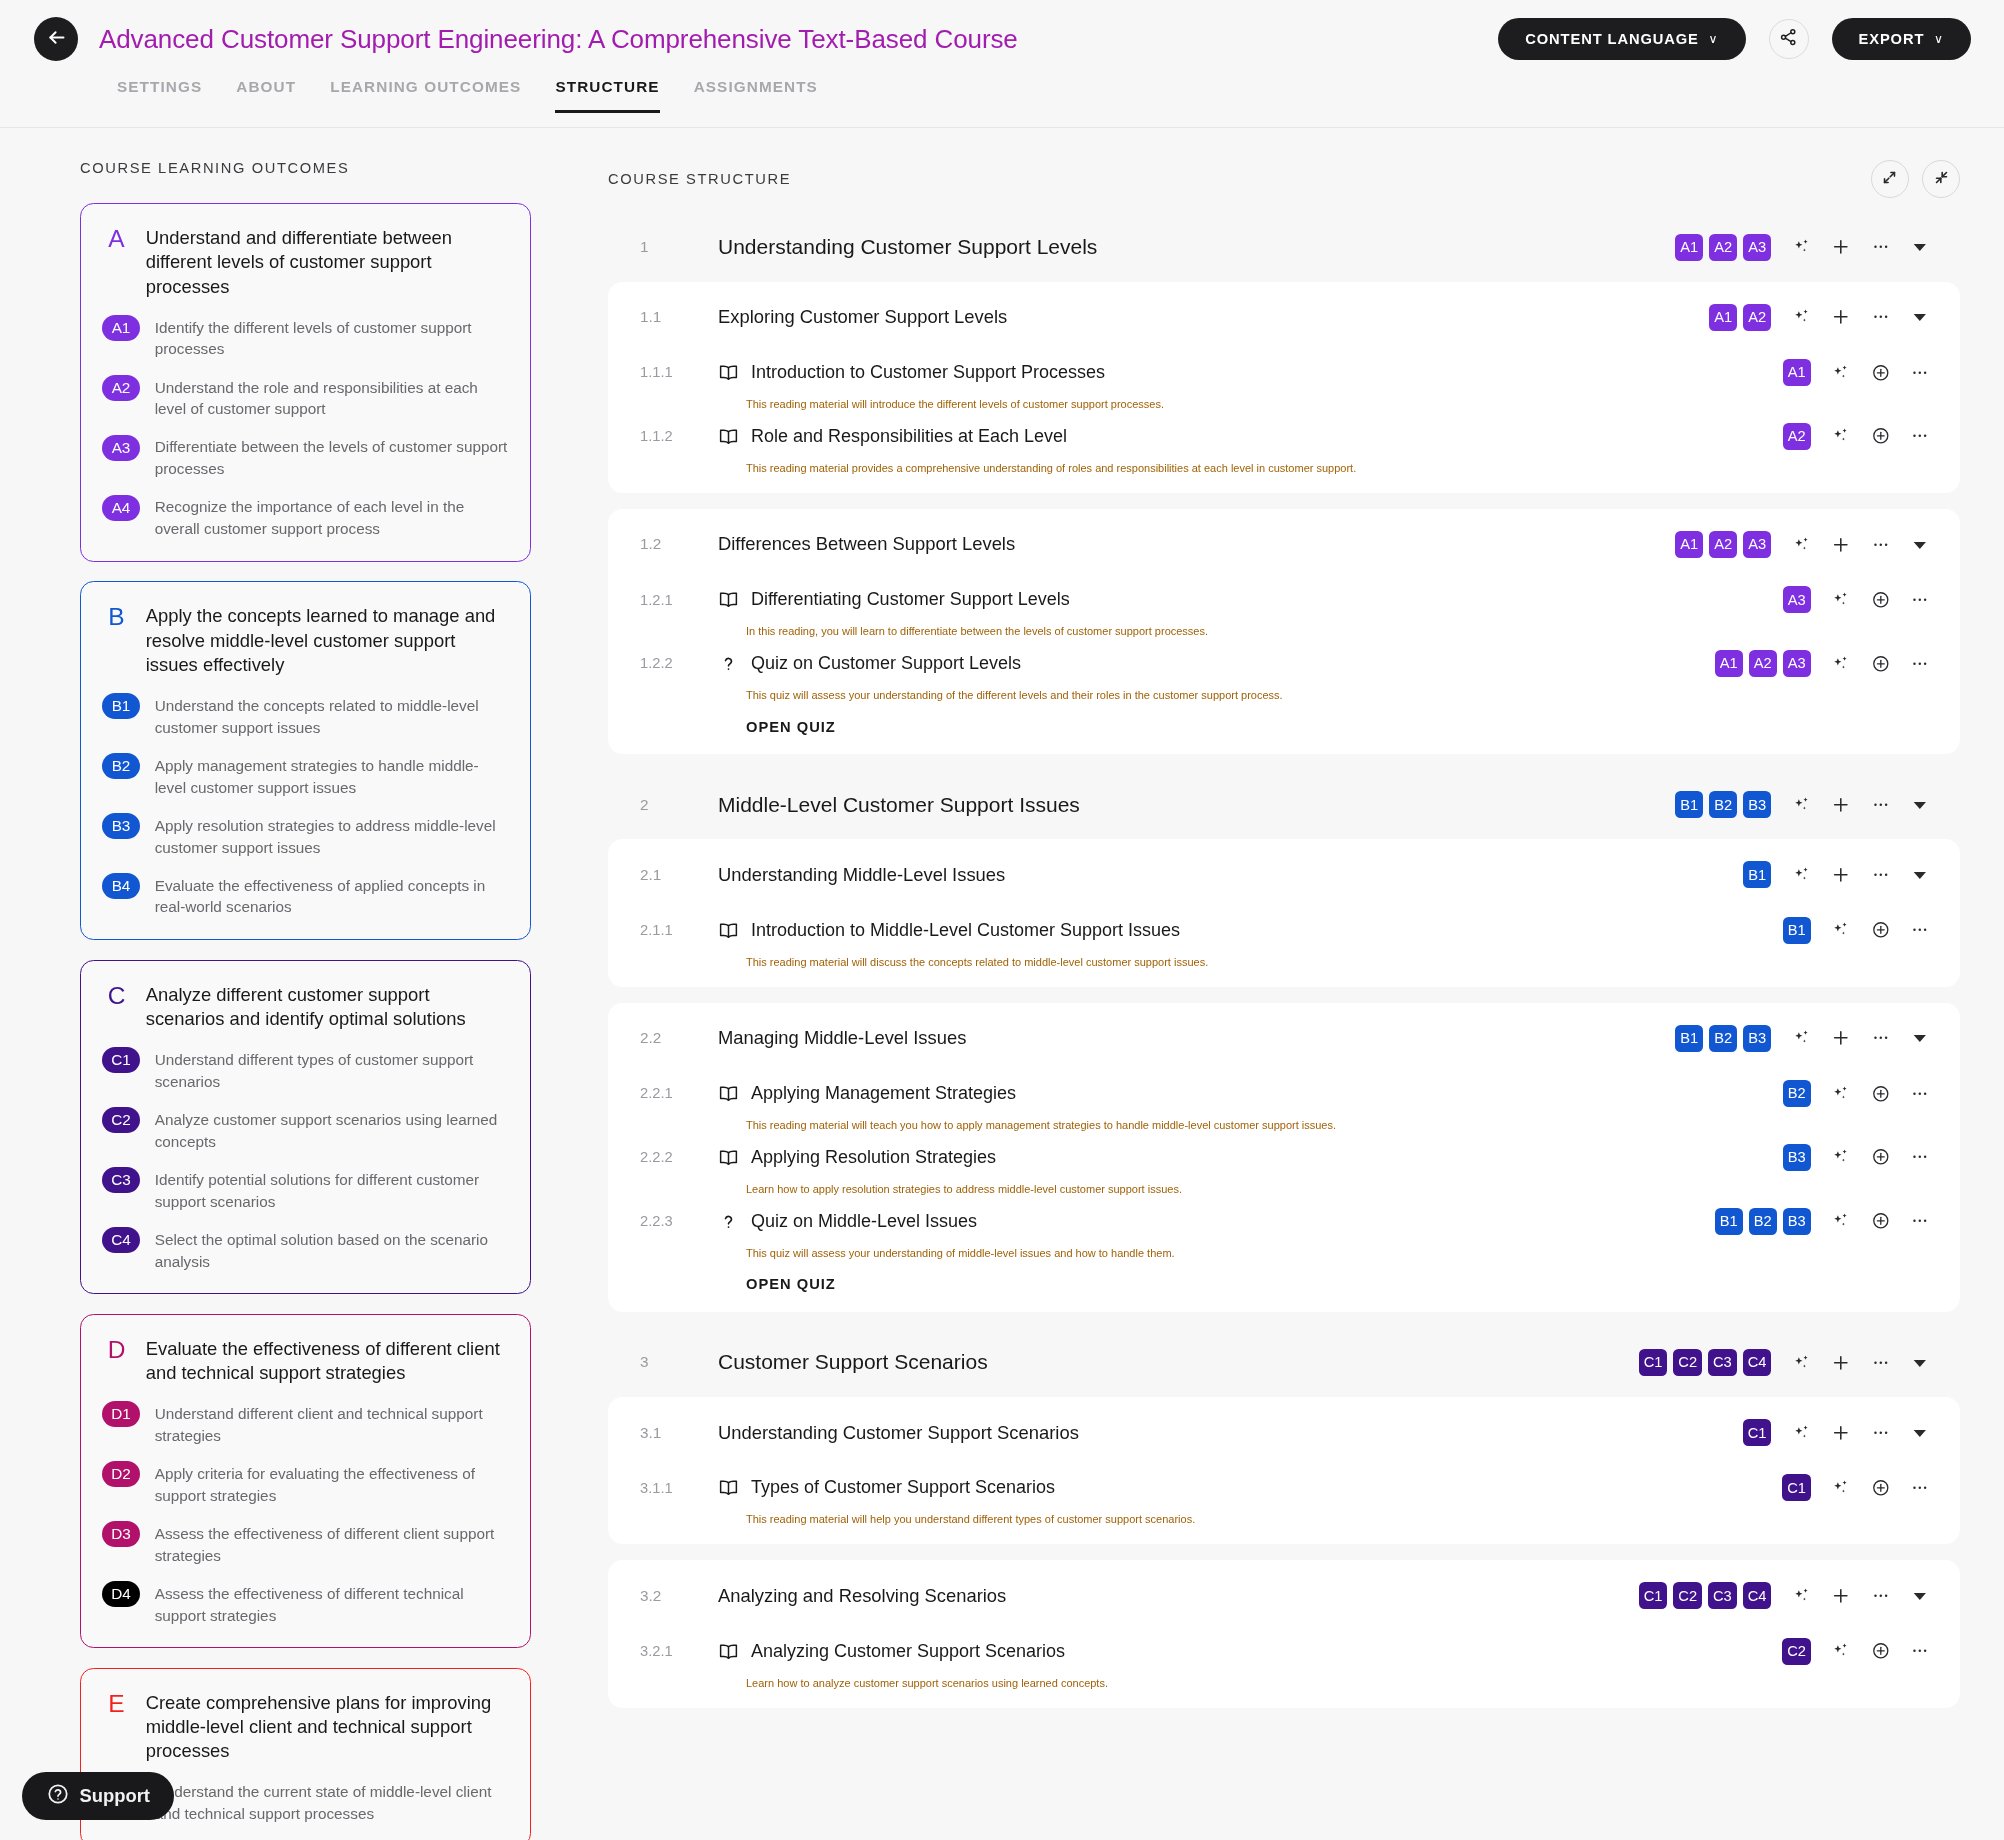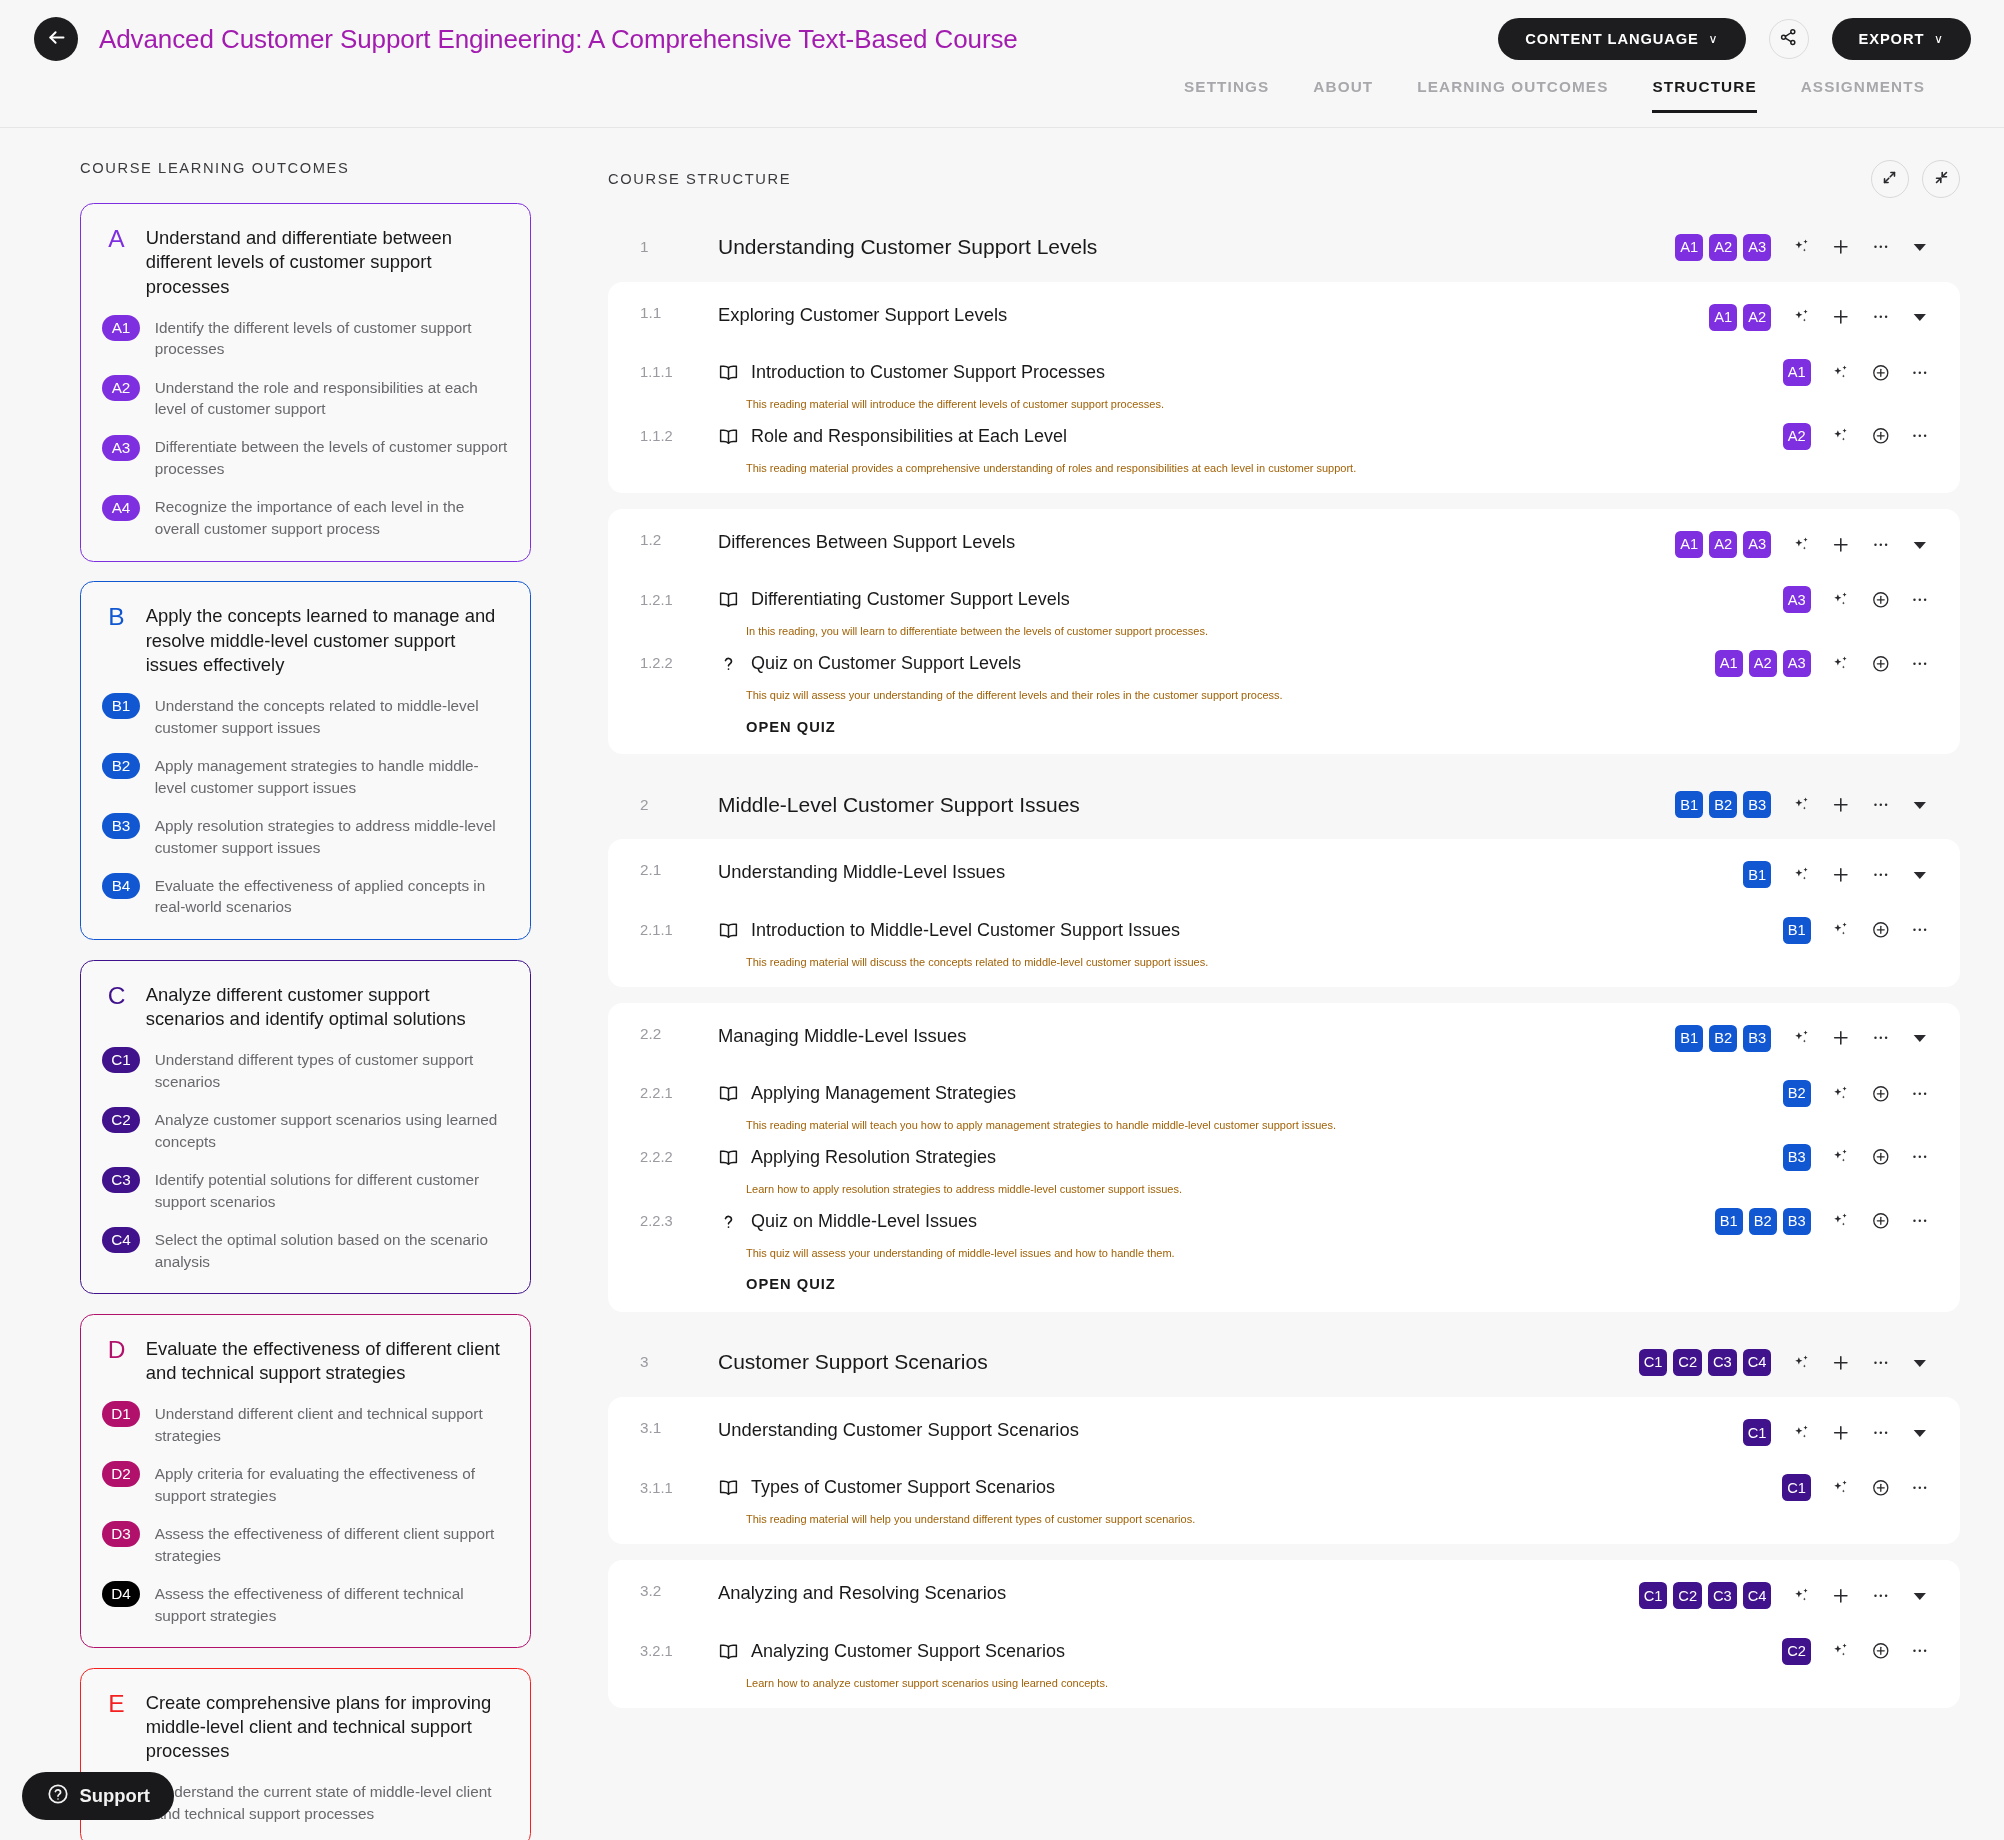--- a/index.html
+++ b/index.html
@@ -36,24 +36,23 @@
   .pill-btn .caret { font-size: 12.3px; font-weight: 400; }
   .share-btn {
     width: 40px; height: 40px; border-radius: 50%;
     border: 1.2px solid #dcdcdc; background: #f7f7f7; cursor: pointer;
     display: flex; align-items: center; justify-content: center;
   }
   .share-btn svg { width: 18.4px; height: 18.4px; }
 
   
   .tabs {
-    display: flex; gap: 44px; padding: 0 80px;
+    display: flex; gap: 34px; padding: 0 117px;
     height: 50px; align-items: flex-start;
     border-bottom: 1.2px solid #e6e6e6;
-    justify-content: flex-end;
   }
   .tab {
     font-size: 15.3px; font-weight: 700; letter-spacing: 1.1px;
     color: #a8a8ac; cursor: pointer; background: none; border: none;
     font-family: "Liberation Sans", sans-serif;
     padding-bottom: 16px; position: relative; white-space: nowrap;
   }
   .tab.active { color: #19191b; }
   .tab.active::after {
     content: ""; position: absolute; left: 0; right: 0; bottom: -1.2px;
@@ -115,21 +114,21 @@
     width: 78px; flex: 0 0 78px; font-size: 15.3px; color: #9a9aa0;
   }
   .module-title { font-size: 21px; color: #19191b; font-weight: 400; }
 
   
   .unit-card {
     background: #fff; border-radius: 14.7px; padding: 3.7px 0 16px 0;
     margin-bottom: 16px;
   }
 
-  .unit-row { display: flex; align-items: flex-start; padding: 18.4px 27px 18.4px 32px; }
+  .unit-row { display: flex; align-items: center; padding: 18.4px 27px 18.4px 32px; }
   .unit-num { width: 78px; flex: 0 0 78px; font-size: 15.3px; color: #9a9aa0; }
   .unit-title { font-size: 18.4px; color: #19191b; }
 
   .item-row { display: flex; align-items: center; padding: 9.8px 27px 2.5px 32px; }
   .item-num { width: 78px; flex: 0 0 78px; font-size: 14.7px; color: #9a9aa0; }
   .item-ic { width: 28px; flex: 0 0 28px; display: flex; align-items: center; }
   .item-ic svg { width: 21px; height: 21px; }
   .item-title { font-size: 18px; color: #19191b; margin-left: 4.9px; }
   .item-desc {
     font-size: 11px; line-height: 1.45; color: #a16207;

